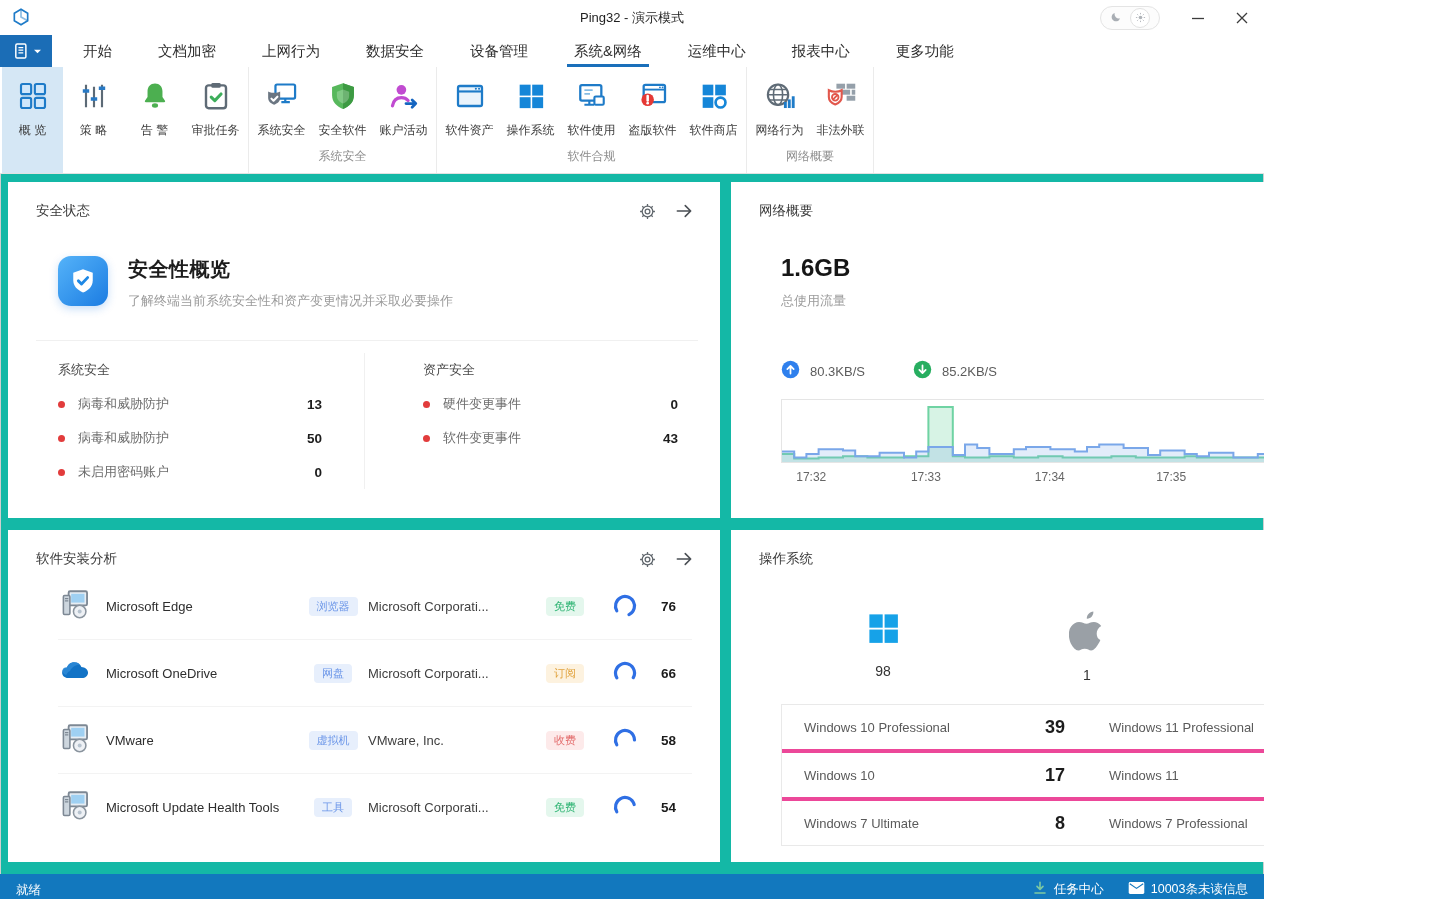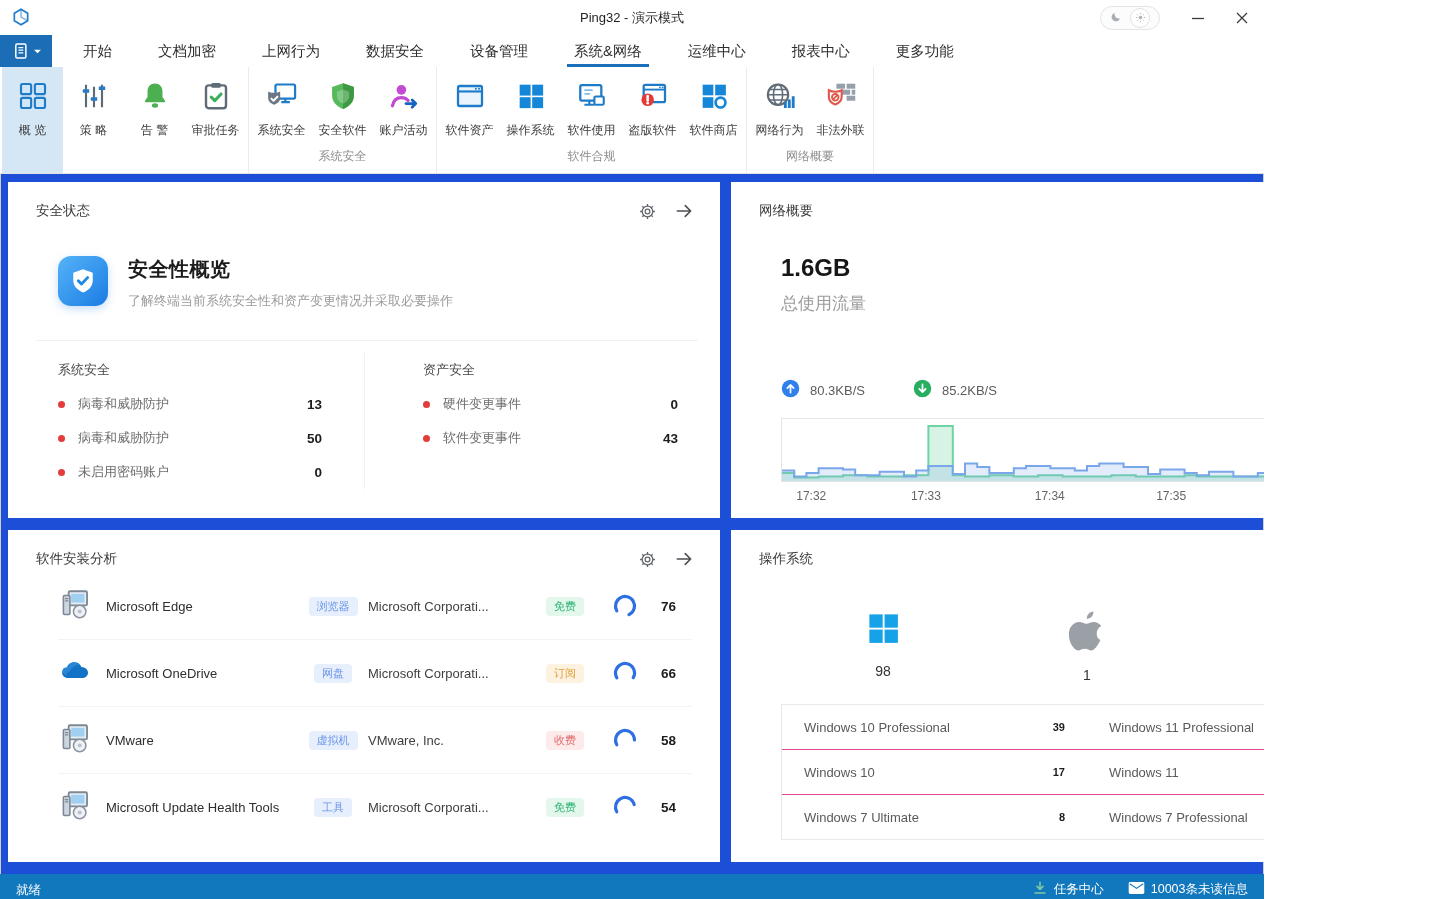--- a/index.html
+++ b/index.html
@@ -1,17 +1,17 @@
 <!DOCTYPE html>
 <html><head>
 <meta charset="utf-8">
 <style>
   html,body{margin:0;padding:0;}
   body{width:1448px;height:899px;font-family:"Liberation Sans","DejaVu Sans",sans-serif;-webkit-font-smoothing:antialiased;}
-  .app{position:relative;width:1264px;height:899px;background:#1d4ed8;overflow:hidden;box-shadow:inset 0 0 0 1px #cfcfcf;}
+  .app{position:relative;width:1264px;height:899px;background:#14b8a6;overflow:hidden;box-shadow:inset 0 0 0 1px #cfcfcf;}
 
   
   .titlebar{position:absolute;top:0;left:0;right:0;height:35px;background:#fff;border-bottom:1px solid #f1f1f1;display:flex;align-items:center;}
   .logo{position:absolute;left:11px;top:7px;}
   .win-title{position:absolute;left:0;right:0;text-align:center;font-size:13px;color:#1f1f1f;}
   .tb-right{margin-left:auto;display:flex;align-items:center;height:100%;z-index:2;}
   .theme-toggle{width:58px;height:22px;border:1px solid #e4e4e4;border-radius:12px;background:#fcfcfc;display:flex;align-items:center;justify-content:space-evenly;margin-right:16px;cursor:pointer;}
   .sun-wrap{width:18px;height:18px;border-radius:50%;background:#fff;border:1px solid #e2e2e2;display:flex;align-items:center;justify-content:center;}
   .wbtn{width:44px;height:100%;display:flex;align-items:center;justify-content:center;}
 
@@ -52,22 +52,22 @@
   .sec-cols{display:flex;margin-top:12px;}
   .sec-col{width:50%;padding:8px 42px 0 50px;box-sizing:border-box;}
   .sec-col + .sec-col{border-left:1px solid #f0f0f0;padding-left:58px;}
   .sec-head{font-size:13px;color:#4a4a4a;margin-bottom:8px;}
   .sec-item{display:flex;align-items:center;height:34px;font-size:13px;color:#6d6d6d;}
   .dot{width:7px;height:7px;border-radius:50%;background:#e23c3c;margin-right:13px;flex:none;}
   .sec-val{margin-left:auto;font-weight:bold;color:#1c1c1c;font-size:13.5px;}
 
   
   .net-total{margin:33px 0 0 50px;font-size:24px;font-weight:bold;color:#161616;}
-  .net-total-label{margin:10px 0 0 50px;font-size:17px;color:#9b9b9b;}
-  .net-speeds{display:flex;gap:48px;margin:64px 0 0 50px;align-items:center;}
+  .net-total-label{margin:10px 0 0 50px;font-size:13px;color:#9b9b9b;}
+  .net-speeds{display:flex;gap:48px;margin:50px 0 0 50px;align-items:center;}
   .speed{display:flex;align-items:center;gap:10px;font-size:13px;color:#5c5c5c;}
   .chart-wrap{margin:17px 50px 0;}
   svg.chart{display:block;border:1px solid #e5e5e5;box-sizing:border-box;}
   .xticks{position:relative;height:16px;margin:7px 50px 0;font-size:12px;color:#666;}
   .xticks span{position:absolute;top:0;}
 
   
   .sw-rows{margin:4px 28px 0 50px;}
   .sw-row{display:grid;grid-template-columns:42px 198px 70px 168px 58px 62px 1fr;align-items:center;height:66px;border-bottom:1px solid #f3f3f3;}
   .sw-row:last-child{border-bottom:none;}
@@ -80,23 +80,23 @@
   .badge.sub{background:#fdf2df;color:#e0a23c;}
   .badge.paid{background:#fdeaea;color:#e36d6d;}
   .sw-spin{display:flex;justify-content:center;}
   .sw-count{text-align:right;padding-right:16px;font-weight:bold;color:#1c1c1c;font-size:13.5px;}
 
   
   .os-icons{display:flex;margin:40px 50px 0;}
   .os-plat{flex:1;display:flex;flex-direction:column;align-items:center;gap:12px;}
   .os-count{font-size:14px;color:#333;}
   .os-table{margin:21px 50px 0;border:1px solid #e9e9e9;display:grid;grid-template-columns:1fr 1fr;}
-  .os-cell{display:flex;align-items:center;height:44px;padding:0 22px;font-size:13px;color:#5a5a5a;border-bottom:1px solid #ec4899;}
+  .os-cell{display:flex;align-items:center;height:44px;padding:0 22px;font-size:13px;color:#5a5a5a;border-bottom:4px solid #ec4899;}
   .os-cell.lastrow{border-bottom:none;}
-  .os-val{margin-left:auto;font-weight:bold;color:#1c1c1c;font-size:11px;}
+  .os-val{margin-left:auto;font-weight:bold;color:#1c1c1c;font-size:18px;}
 
   
   .statusbar{position:absolute;left:0;right:0;bottom:0;height:25px;background:#1278be;display:flex;align-items:flex-end;color:#fff;font-size:12.5px;padding:0 16px;box-sizing:border-box;}
   .sb-right{margin-left:auto;display:flex;gap:24px;align-items:center;}
   .sb-item{display:flex;align-items:center;gap:6px;cursor:pointer;}
 </style>
 </head>
 <body>
 
 <div class="app">

